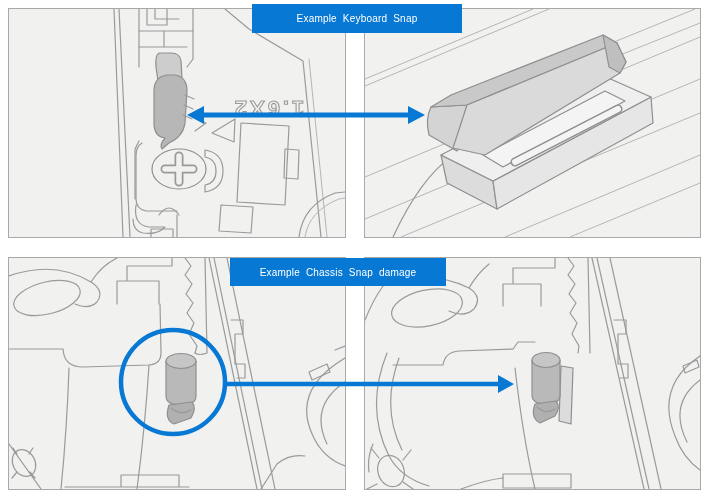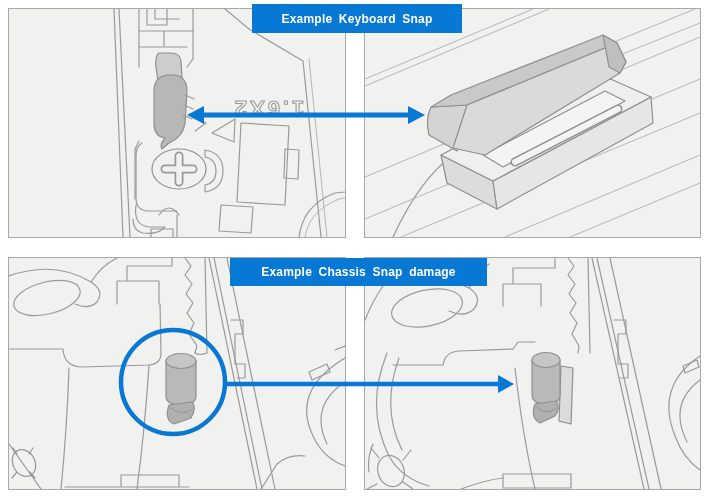--- a/index.html
+++ b/index.html
@@ -5,23 +5,23 @@
   html,body{margin:0;padding:0;background:#ffffff;}
   body{font-family:"Liberation Sans",sans-serif;}
   .stage{position:relative;width:707px;height:500px;background:#ffffff;overflow:hidden;}
   .panel{position:absolute;background:#f1f1f0;border:1px solid #a9a9a9;box-sizing:border-box;}
   #p-tl{left:8px;top:8px;width:338px;height:230px;}
   #p-tr{left:364px;top:8px;width:337px;height:230px;}
   #p-bl{left:8px;top:257px;width:338px;height:233px;}
   #p-br{left:364px;top:257px;width:337px;height:233px;}
   .panel svg{display:block;width:100%;height:100%;}
   .banner{position:absolute;background:#0778d4;color:#ffffff;display:flex;align-items:center;justify-content:center;
-          font-weight:bold;font-size:12px;letter-spacing:.2px;word-spacing:3px;z-index:5;}
+          font-weight:normal;font-size:10px;letter-spacing:.2px;word-spacing:3px;z-index:5;}
   #banner-top{left:252px;top:4px;width:210px;height:29px;}
-  #banner-bottom{left:230px;top:258px;width:257px;height:28px;}
+  #banner-bottom{left:230px;top:258px;width:216px;height:28px;}
   .overlay{position:absolute;left:0;top:0;width:707px;height:500px;z-index:6;pointer-events:none;}
   .ln{stroke:#9a9a9a;stroke-width:1.2;fill:none;stroke-linejoin:round;stroke-linecap:round;}
   .lt{stroke:#b5b5b5;stroke-width:1;fill:none;}
   .fill-stroke{stroke:#8f8f8f;stroke-width:1.2;stroke-linejoin:round;}
   .engrave{font-weight:bold;font-size:22px;letter-spacing:3px;fill:none;stroke:#9a9a9a;stroke-width:1.1;}
 </style>
 </head>
 <body>
 
 <div class="stage">

